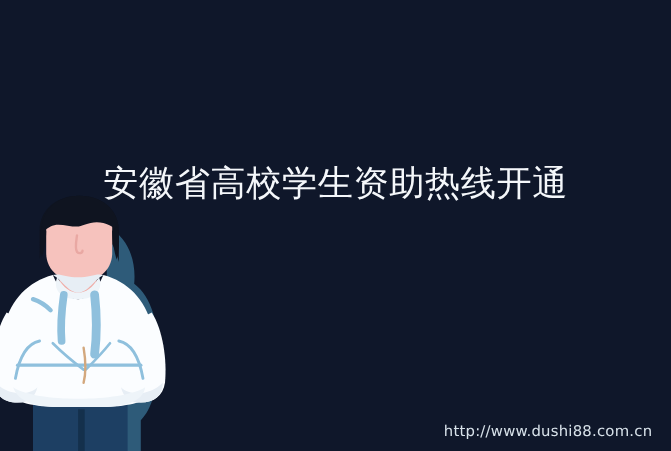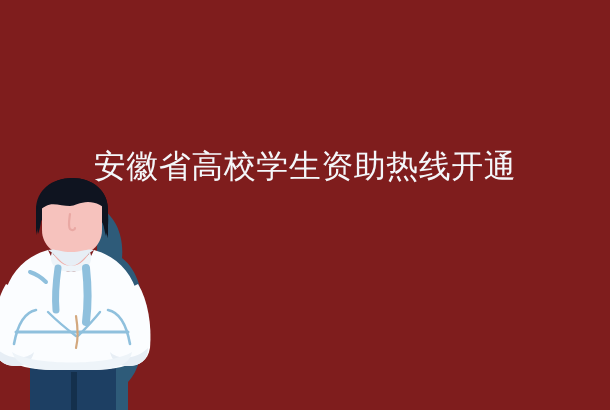--- a/index.html
+++ b/index.html
@@ -52,21 +52,21 @@
     left: -8px;
     top: 176px;
     width: 160px;
     height: 234px;
   }
   #illustration svg { display: block; }
 </style>
 </head>
 <body>
 
-<div id="banner" style="background: #7f1d1d;">
+<div id="banner" style="background: #0f172a;">
 
   <div id="illustration">
     <svg width="160" height="234" viewBox="0 0 160 234" xmlns="http://www.w3.org/2000/svg">
 
       <g>
         <path d="M106 30 C124 40 132 60 130 82 C146 94 152 118 152 146
                  C152 176 146 196 136 206 L136 234 L104 234 L104 120 Z" fill="#2e5b79"></path>
       </g>
 
       <g>
@@ -135,14 +135,15 @@
         <path d="M94 92 C96 110 96 130 94 146" fill="none" stroke="#8fc0dd" stroke-width="8" stroke-linecap="round"></path>
         <path d="M38 96 C44 98 50 102 54 106" fill="none" stroke="#8fc0dd" stroke-width="4" stroke-linecap="round"></path>
         <path d="M84 140 C86 152 86 164 84 172" fill="none" stroke="#d3a87e" stroke-width="2.2" stroke-linecap="round"></path>
       </g>
 
     </svg>
   </div>
 
   <div id="headline">安徽省高校学生资助热线开通</div>
 
+  <div id="watermark">http://www.dushi88.com.cn</div>
 
 </div>
 
 </body></html>

